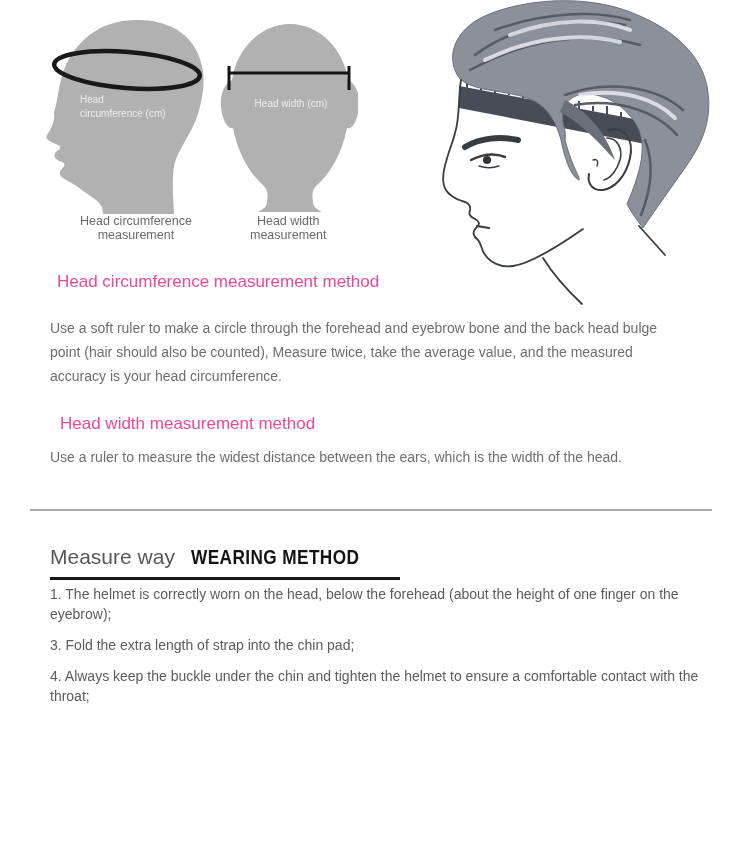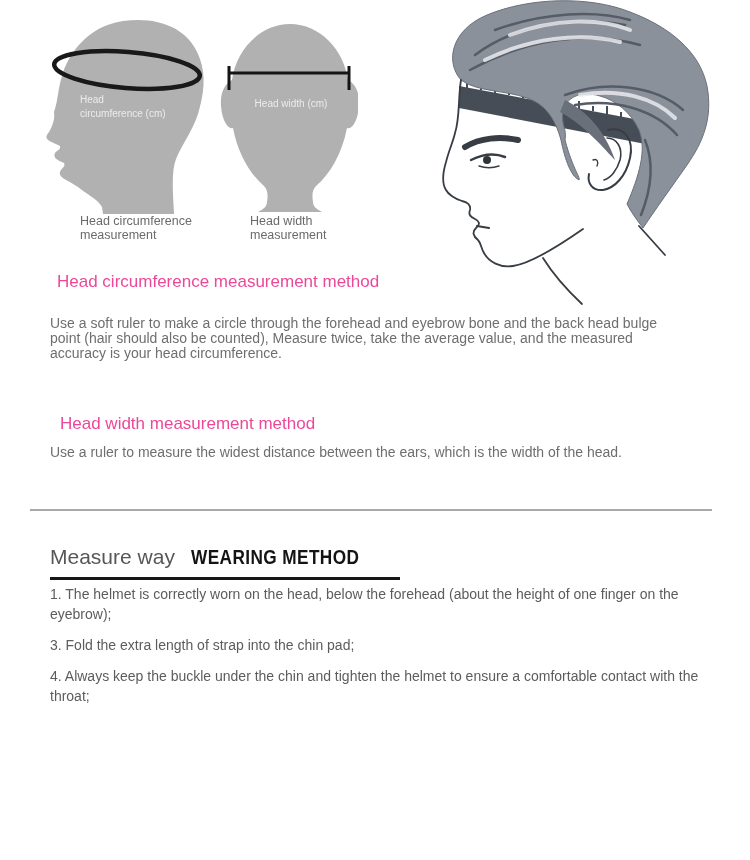--- a/index.html
+++ b/index.html
@@ -2,25 +2,25 @@
 <html><head>
 <meta charset="utf-8">
 <style>
   html,body{margin:0;padding:0;background:#ffffff;}
   body{font-family:"Liberation Sans", sans-serif;}
   .page{position:relative;width:750px;height:860px;background:#fff;overflow:hidden;}
 
   
   .fig{position:absolute;}
   .sil-label{position:absolute;color:#ececec;font-size:10px;line-height:14px;}
-  .sil-caption{position:absolute;color:#6a6a6a;font-size:12.5px;line-height:13.5px;}
+  .sil-caption{position:absolute;color:#6a6a6a;font-size:12.5px;line-height:13.5px;text-align:center;}
 
   
   .method-heading{position:absolute;color:#ec4899;font-size:17px;font-weight:400;}
-  .method-body{position:absolute;color:#6e6e6e;font-size:14px;line-height:15px;}
+  .method-body{position:absolute;color:#6e6e6e;font-size:14px;line-height:24px;}
 
   .divider{position:absolute;left:30px;top:509px;width:682px;height:2px;background:#a9a9a9;}
 
   
   .wearing-header{position:absolute;left:50px;top:545px;display:flex;align-items:baseline;gap:16px;
     border-bottom:3px solid #161616;padding-bottom:8px;padding-right:4px;}
   .wearing-title{color:#575757;font-size:21px;}
   .wearing-subtitle{display:inline-block;color:#141414;font-size:21px;font-weight:700;
     transform:scaleX(0.82);transform-origin:left bottom;letter-spacing:0.5px;}
   .steps{position:absolute;left:50px;top:584px;width:650px;list-style:none;margin:0;padding:0;

